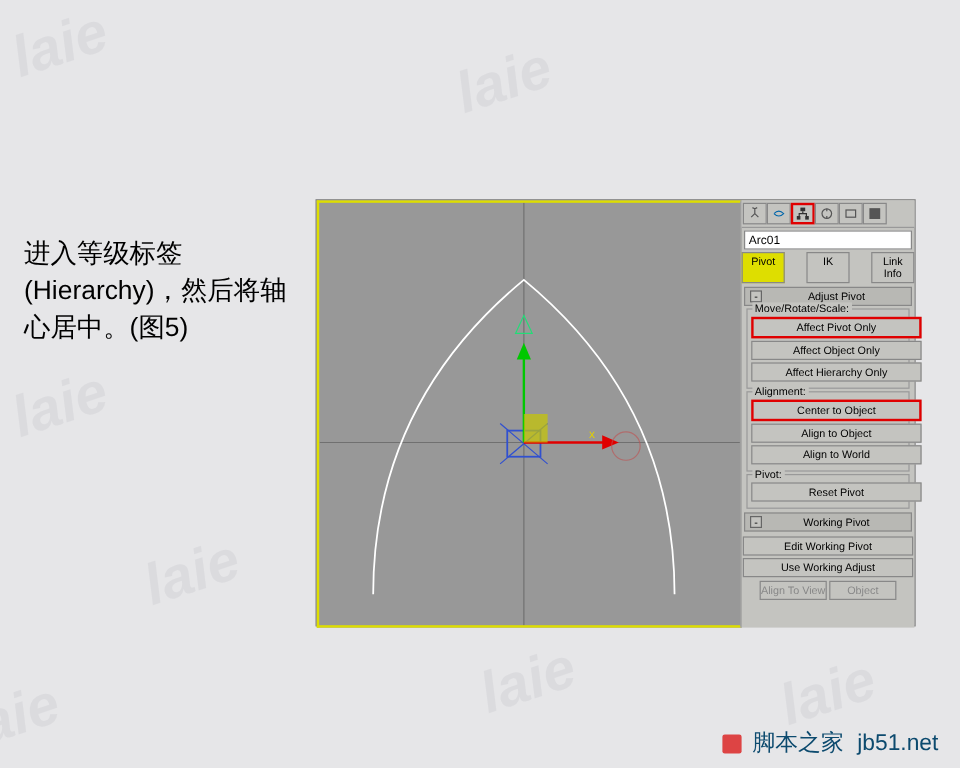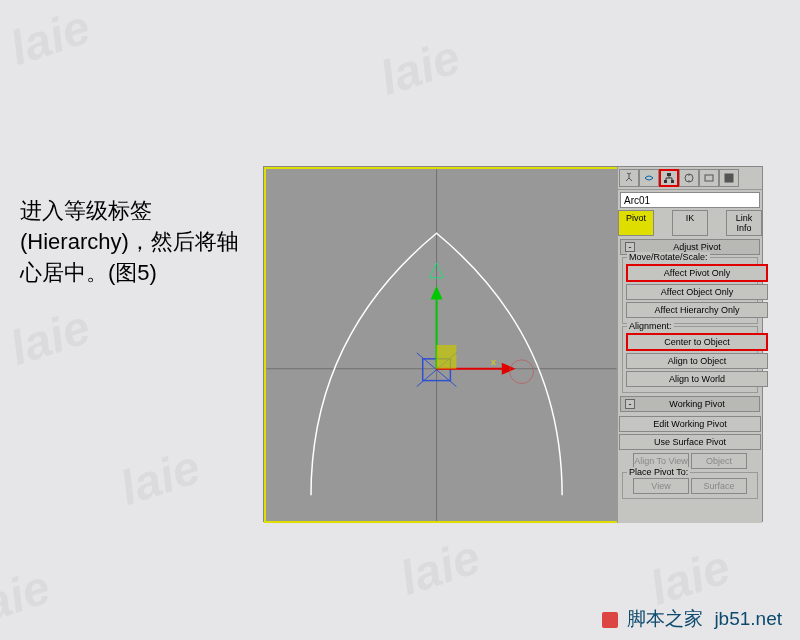--- a/index.html
+++ b/index.html
@@ -120,37 +120,34 @@
       <div class="btn">Affect Hierarchy Only</div>
     </div>
 
     <div class="group">
       <span class="grouplbl">Alignment:</span>
       <div class="btn hl">Center to Object</div>
       <div class="btn">Align to Object</div>
       <div class="btn">Align to World</div>
     </div>
 
+    <div class="group">
+      <span class="grouplbl">Pivot:</span>
+      <div class="btn">Reset Pivot</div>
+    </div>
 
     <div class="rollhead">
         <span class="minus">-</span>
         <span style="flex:1;text-align:center">Working Pivot</span>
       </div>
     <div class="btn" style="margin-top:4px">Edit Working Pivot</div>
-    <div class="btn">Use Surface Pivot</div>
+    <div class="btn">Use Working Adjust</div>
     <div class="row2">
       <div class="btn sm dis">Align To View</div>
       <div class="btn sm dis">Object</div>
-    </div>
-    <div class="group">
-      <span class="grouplbl">Place Pivot To:</span>
-      <div class="row2">
-        <div class="btn sm dis">View</div>
-        <div class="btn sm dis">Surface</div>
-      </div>
     </div>
   </div>
 </div>
 
 <div class="footer">
   <span class="fi"></span>
   <span>脚本之家</span>
   <span style="margin-left:6px">jb51.net</span>
 </div>
 

